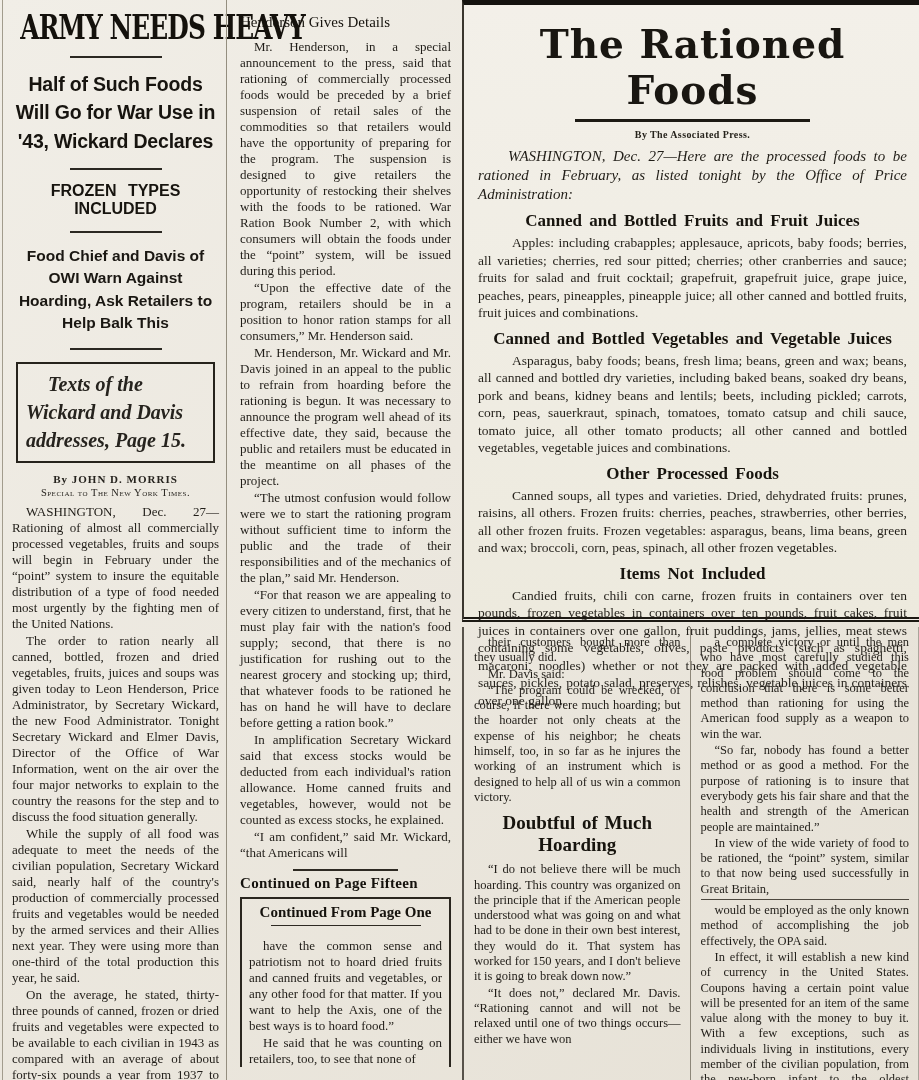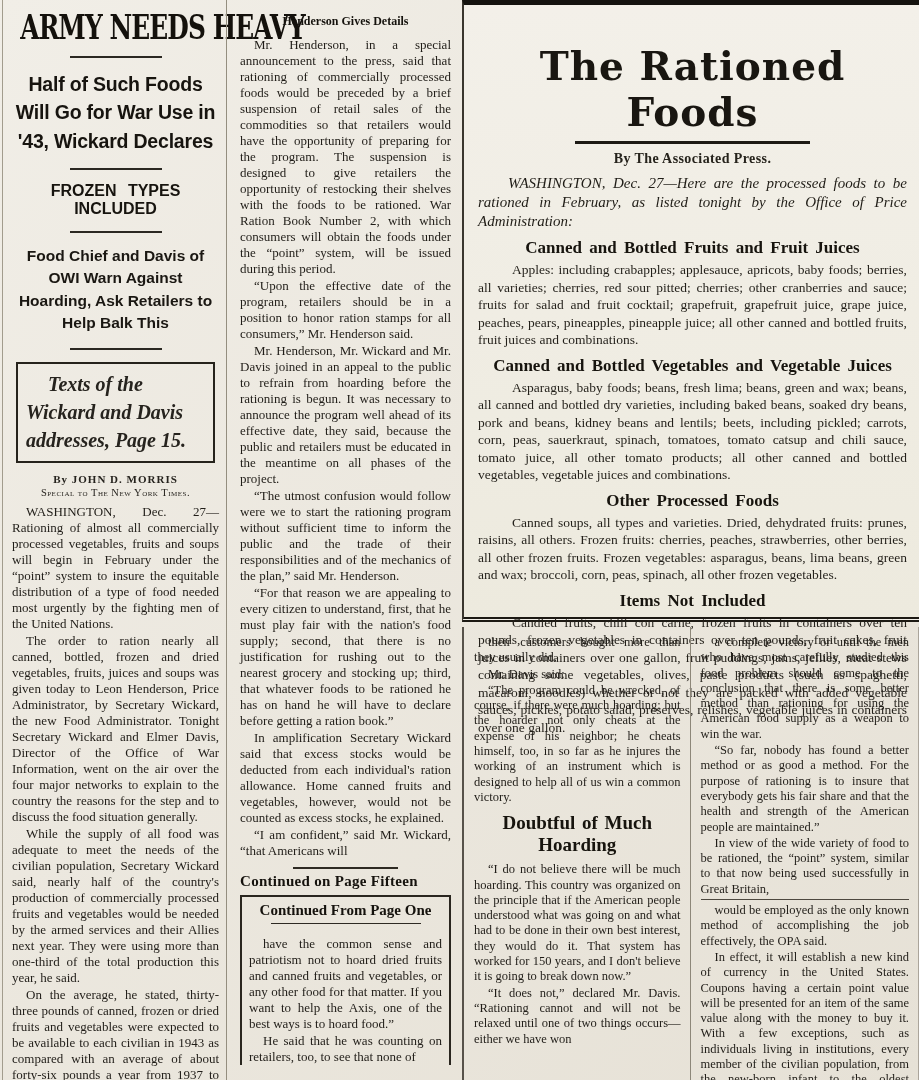--- a/index.html
+++ b/index.html
@@ -19,21 +19,21 @@
     box-sizing:border-box;padding:6px 7px 0 9px;
     border-left:1px solid #a29c8d;
   }
   .col2{
     position:absolute;left:226px;top:0;width:236px;height:1080px;
     box-sizing:border-box;padding:12px 11px 0 13px;
     border-left:1px solid #948e7f;
   }
   .rationed{
     position:absolute;left:462px;top:0;width:457px;height:622px;
-    box-sizing:border-box;padding:24px 12px 0 14px;
+    box-sizing:border-box;padding:2px 12px 0 14px;
     border-top:5px solid #15130f;
     border-left:2px solid #3a362e;
     border-bottom:5px double #1c1913;
     background:linear-gradient(180deg,#f3f0e9 0%,#edeade 100%);
   }
   .bottomcols{
     position:absolute;left:462px;top:627px;width:457px;height:453px;
     display:flex;
   }
   .bcol{
@@ -74,41 +74,41 @@
   }
   .refbox p{margin:0;text-indent:22px;}
   .byline{font-weight:bold;font-size:11px;text-align:center;letter-spacing:1px;margin-top:4px;}
   .byline-sub{font-size:10.5px;text-align:center;font-variant:small-caps;letter-spacing:0.5px;margin:2px 0 6px 0;}
   
   .body p{
     margin:0 0 1px 0;text-align:justify;text-indent:14px;
     font-size:13px;line-height:16px;color:#201d18;
   }
   .col2 .colhead{
-    margin:2px 0 8px 0;text-align:center;font-weight:bold;font-size:12px;color:#15120d;
+    margin:2px 0 8px 0;text-align:left;font-weight:normal;font-size:15px;color:#15120d;
   }
   .contin-rule{width:105px;border-top:2px solid #2e2a23;margin:8px auto 4px auto;}
   .contin-on{
     font-weight:bold;font-size:15px;color:#15120d;
     letter-spacing:0.3px;margin-bottom:5px;
   }
   .contin-box{
     border:2px solid #2a261f;border-bottom:none;
     margin:0 0 0 0;padding:5px 7px 0 7px;min-height:160px;
   }
   .contin-from{text-align:center;font-weight:bold;font-size:15px;color:#15120d;}
   .contin-underline{width:150px;border-top:1.5px solid #2e2a23;margin:4px auto 12px auto;}
   
   .r-title{
     margin:14px 0 0 0;text-align:center;
     font-family:"DejaVu Serif","Liberation Serif",serif;
     font-weight:600;font-size:39px;letter-spacing:1px;color:#191611;
   }
   .r-title-rule{width:235px;border-top:3px solid #1d1a14;margin:6px auto 7px auto;}
-  .r-byline{text-align:center;font-weight:bold;font-size:14px;letter-spacing:0.4px;color:#26231c;margin-bottom:7px;}
+  .r-byline{text-align:center;font-weight:bold;font-size:10px;letter-spacing:0.4px;color:#26231c;margin-bottom:7px;}
   .r-dateline{
     margin:0 0 2px 0;font-style:italic;font-size:15px;line-height:19px;
     text-align:justify;text-indent:30px;color:#201d17;
   }
   .r-section h3{
     margin:7px 0 3px 0;text-align:center;font-weight:bold;font-size:17px;
     word-spacing:3px;color:#17140e;
   }
   .r-section p{
     margin:0;text-align:justify;text-indent:34px;

